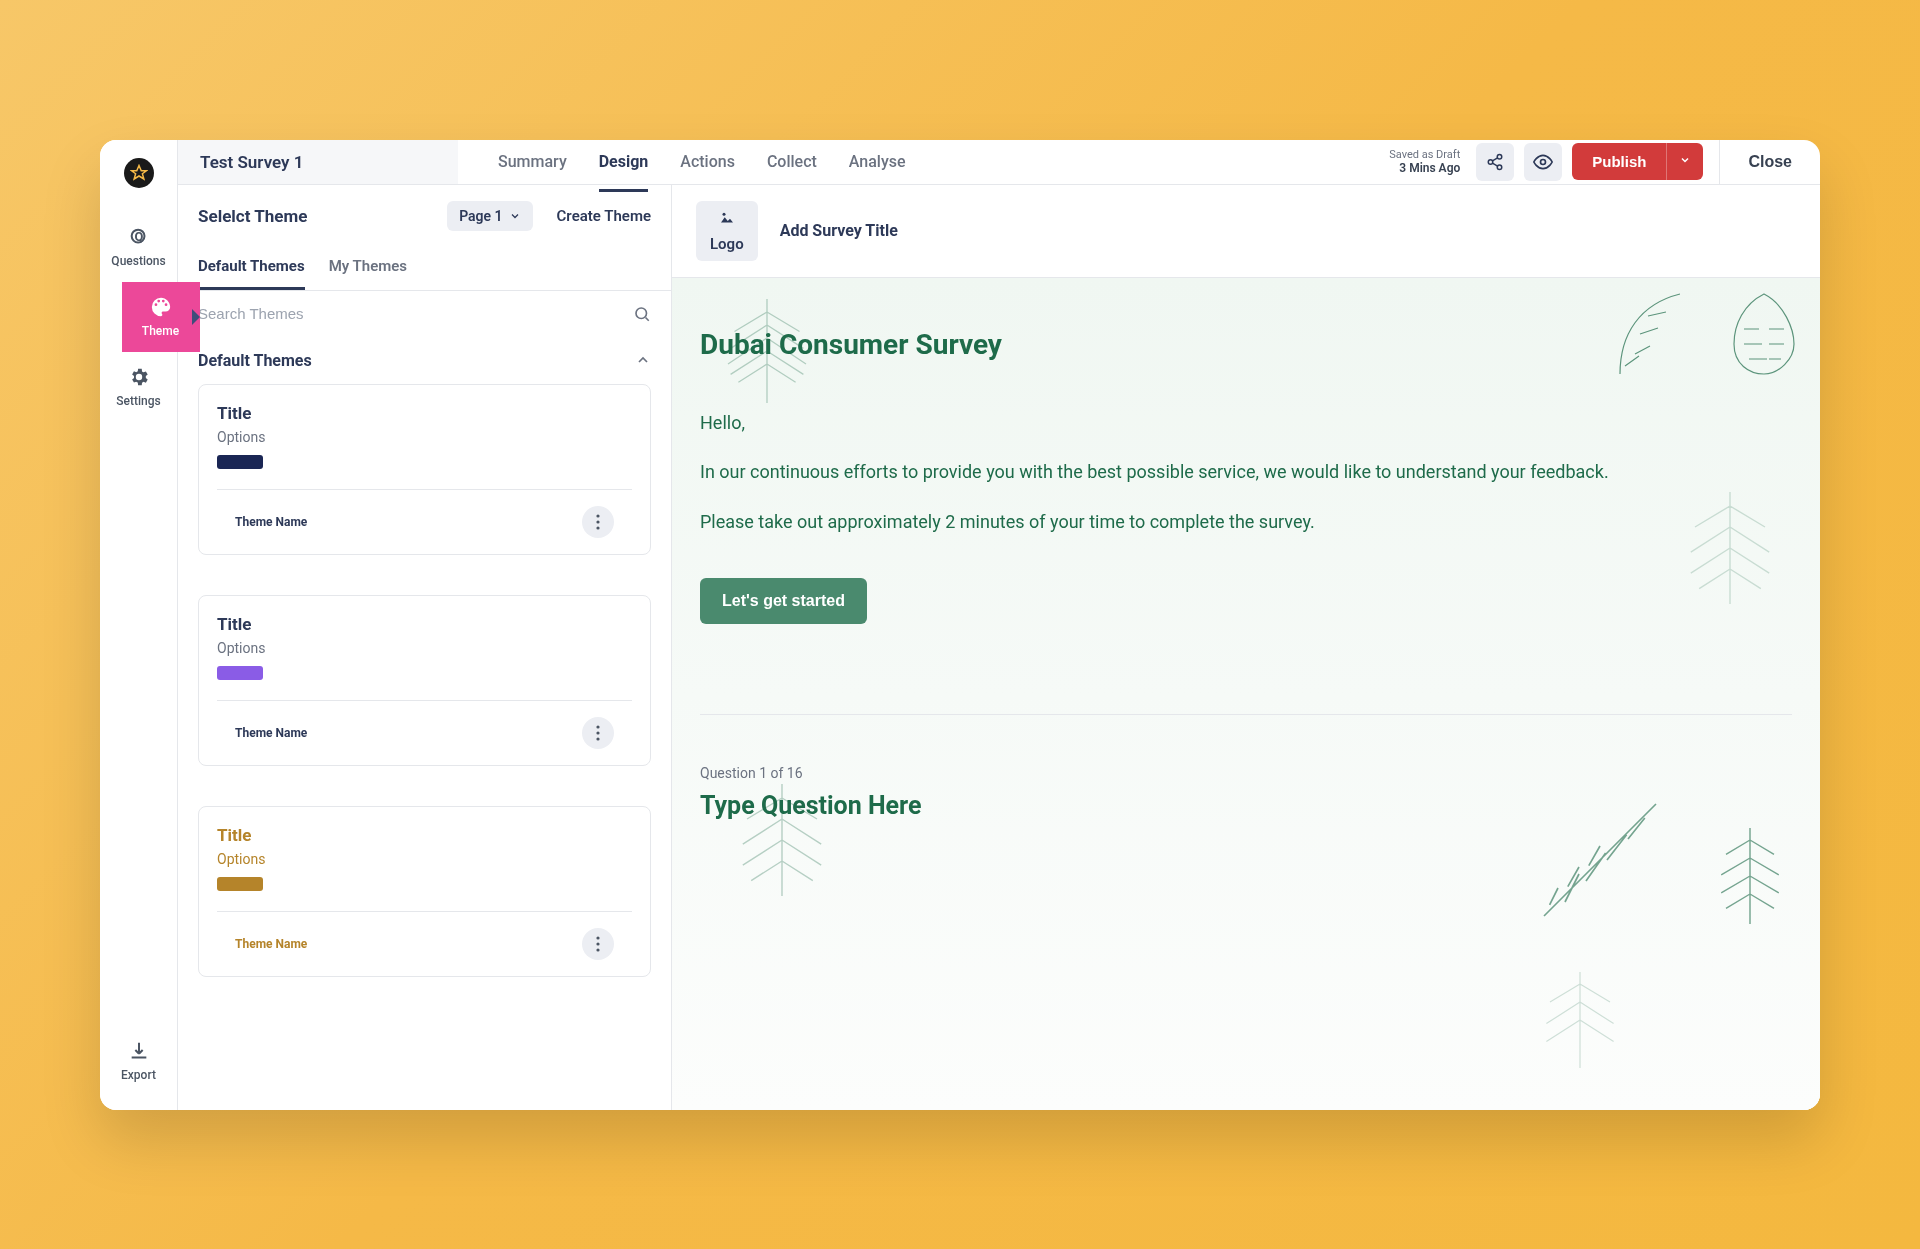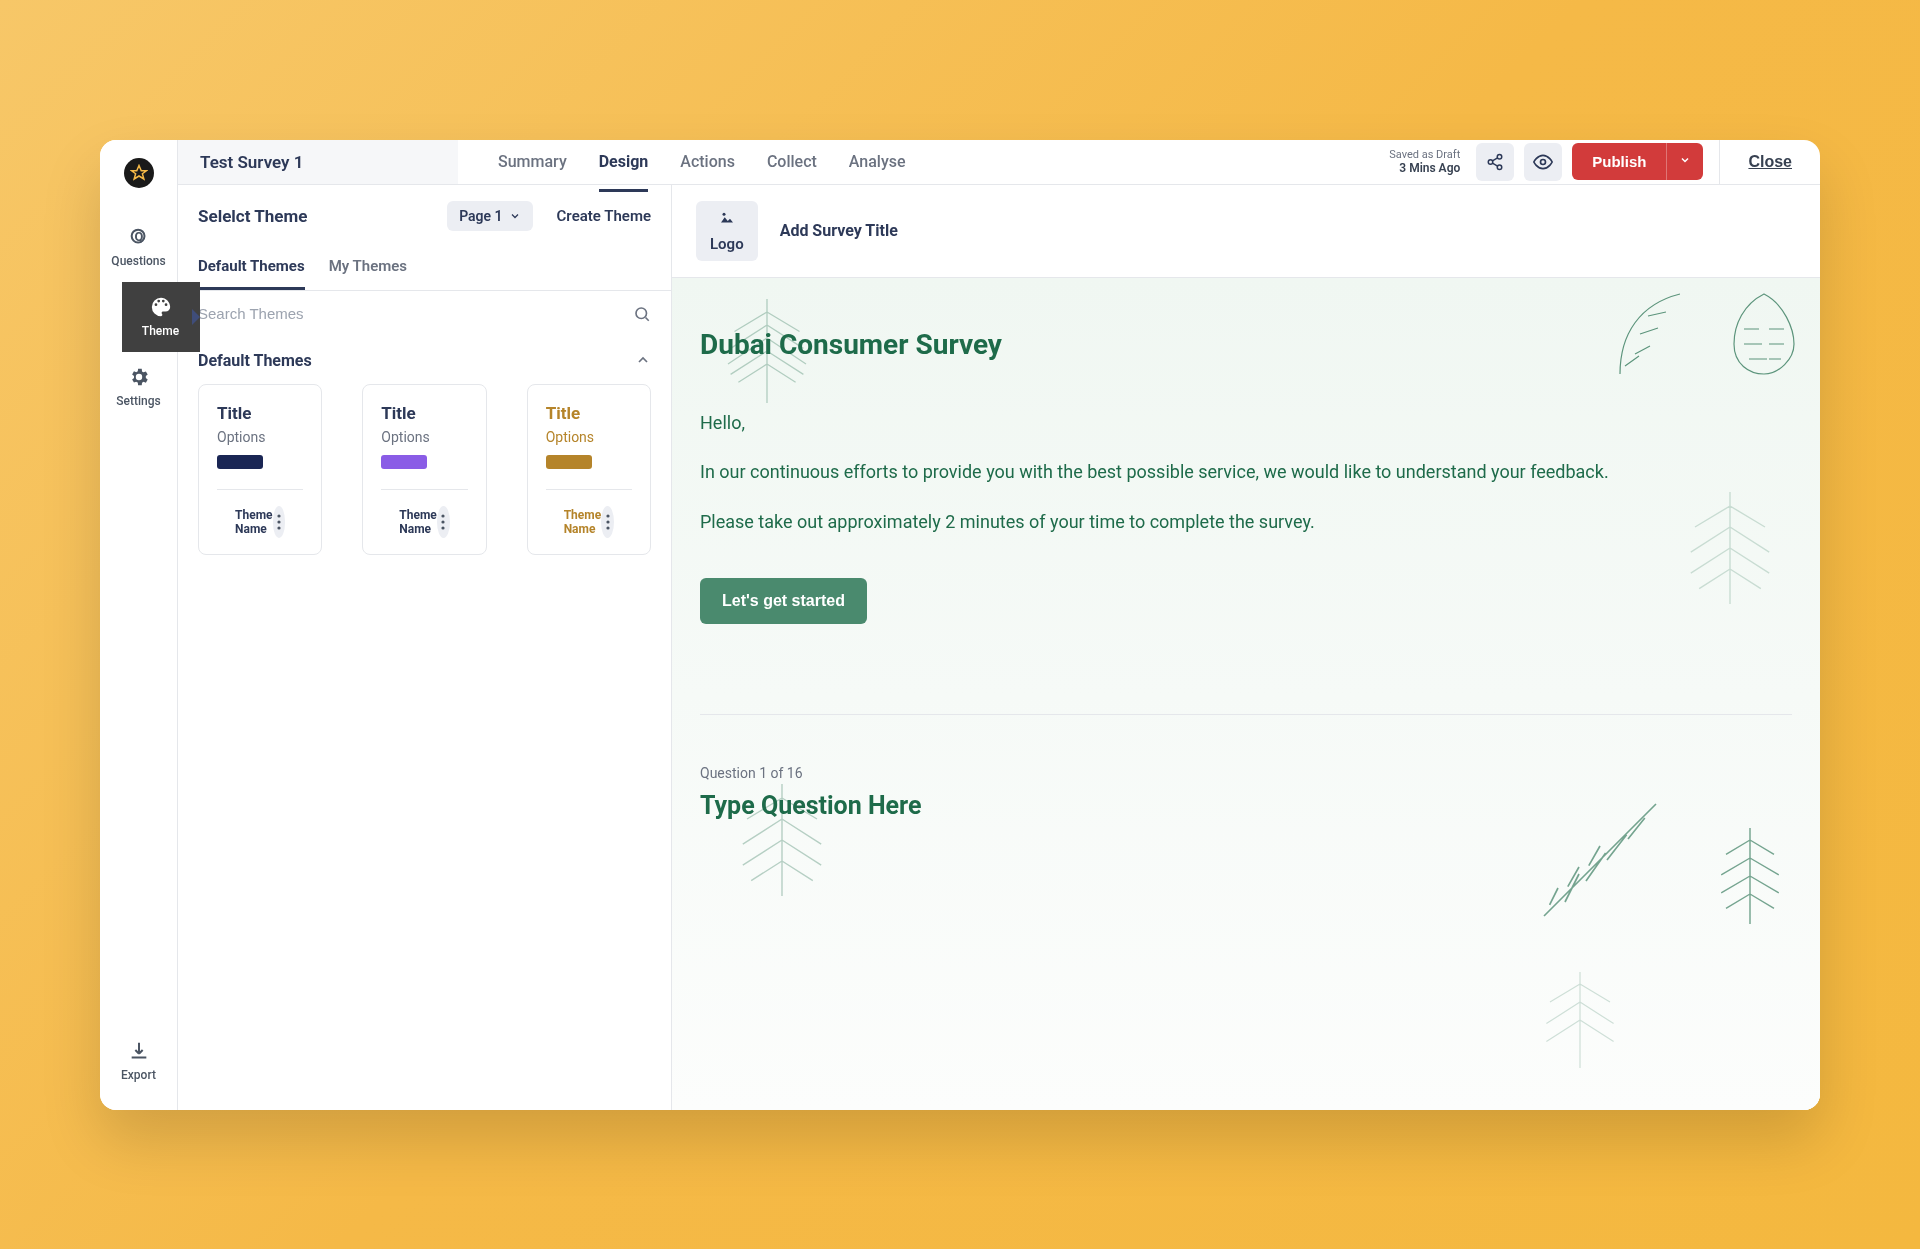--- a/index.html
+++ b/index.html
@@ -44,21 +44,21 @@
   display: flex;
   flex-direction: column;
   align-items: center;
   gap: 6px;
   cursor: pointer;
   color: #4b5563;
   font-size: 12px;
   font-weight: 500;
 }
 .rail-item.active {
-  background: #404040;
+  background: #ec4899;
   color: #fff;
   position: relative;
   margin-left: 44px;
 }
 .rail-item.active::after {
   content: '';
   position: absolute;
   right: -8px;
   top: 50%;
   transform: translateY(-50%);
@@ -152,21 +152,20 @@
 .close-btn {
   background: none;
   border: none;
   font-size: 16px;
   font-weight: 600;
   color: #374151;
   padding: 0 28px;
   height: 62px;
   border-left: 1px solid #e5e7eb;
   cursor: pointer;
-  text-decoration: underline;
 }
 
 .content-row {
   flex: 1;
   display: flex;
   overflow: hidden;
 }
 .sidebar {
   width: 494px;
   border-right: 1px solid #e5e7eb;
@@ -241,21 +240,21 @@
 .group-header {
   display: flex;
   align-items: center;
   padding: 14px 20px;
   font-size: 16px;
   font-weight: 700;
   color: #2d3958;
   cursor: pointer;
 }
 .group-header svg { margin-left: auto; color: #6b7280; }
-.theme-cards { padding: 0 20px 20px; display: flex; flex-direction: row; gap: 40px; }
+.theme-cards { padding: 0 20px 20px; display: flex; flex-direction: column; gap: 40px; }
 .theme-card {
   border: 1px solid #e5e7eb;
   border-radius: 8px;
   overflow: hidden;
 }
 .tc-preview { padding: 18px 18px 14px; }
 .tc-title { font-size: 17px; font-weight: 700; margin-bottom: 6px; }
 .tc-options { font-size: 14px; margin-bottom: 10px; }
 .tc-swatch { width: 46px; height: 14px; border-radius: 3px; }
 .tc-footer {

